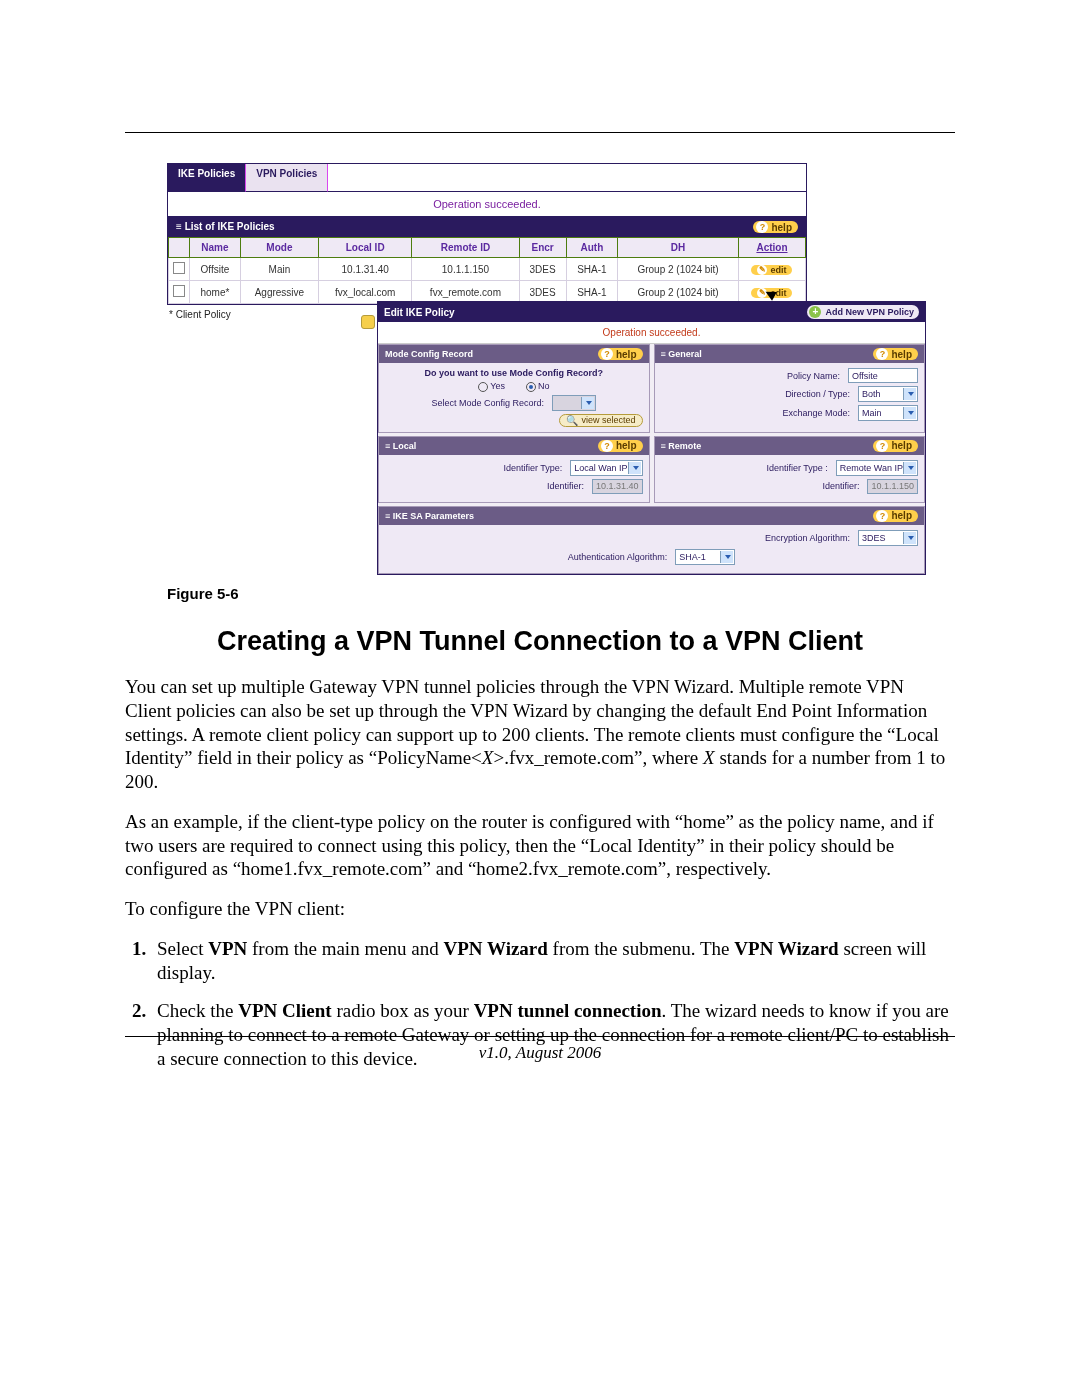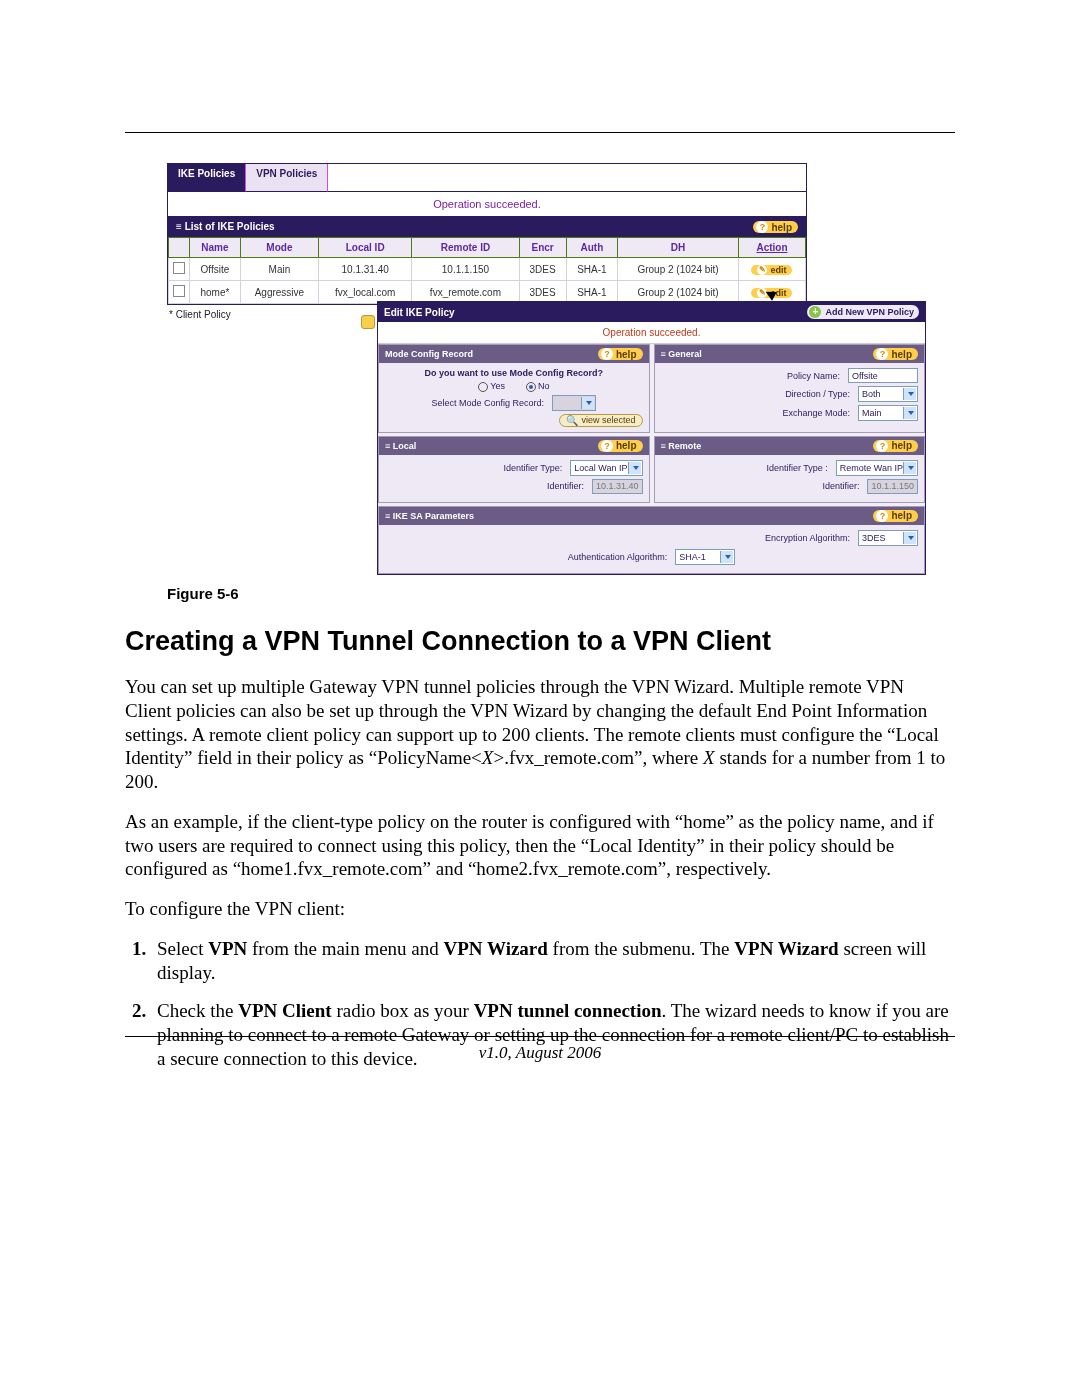--- a/index.html
+++ b/index.html
@@ -31,20 +31,21 @@
     font-family: Arial, Helvetica, sans-serif;
     font-weight: bold;
     font-size: 15px;
     margin: 8px 0 24px 42px;
   }
   h2.section {
     font-family: Arial, Helvetica, sans-serif;
     font-weight: bold;
     font-size: 27px;
     margin: 0 0 18px 0;
+    text-align: center;
   }
   p.body {
     font-size: 19px;
     line-height: 1.25;
     margin: 0 0 16px 0;
   }
   ol.steps {
     font-size: 19px;
     line-height: 1.27;
     padding-left: 26px;

